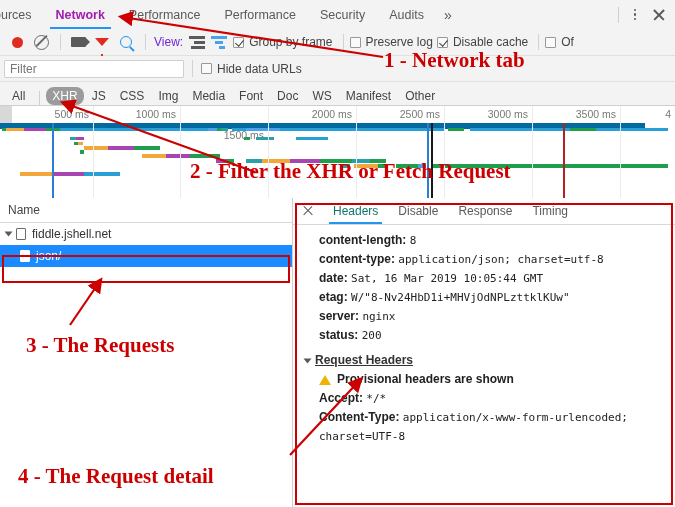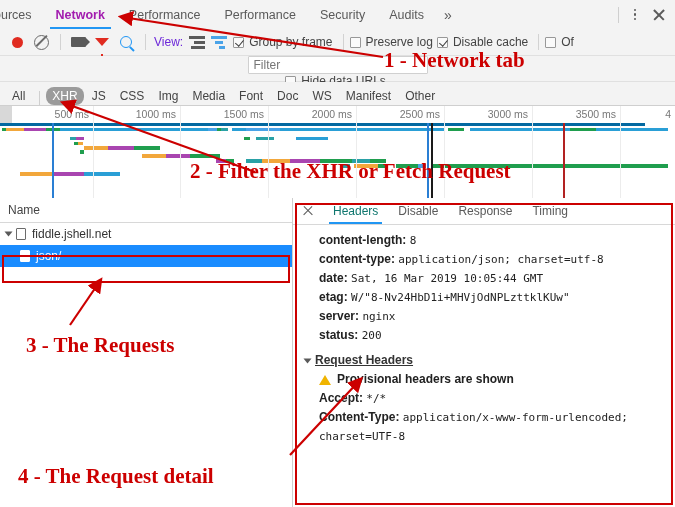--- a/index.html
+++ b/index.html
@@ -73,21 +73,21 @@
   .cbx.on:after{
     content:"";position:absolute;left:3px;top:0px;width:3.5px;height:7px;
     border:solid #3c3c3c;border-width:0 1.7px 1.7px 0;transform:rotate(40deg);
   }
   .tb-check{display:flex;align-items:center;font-size:12px;color:#444;white-space:nowrap;margin-right:4px;}
 
   
   .filterbar{
     position:absolute;left:0;top:56px;width:675px;height:26px;
     background:#f3f3f3;border-bottom:1px solid #e0e0e0;
-    display:flex;align-items:center;padding:0 4px;box-sizing:border-box;flex-direction:column;
+    display:flex;align-items:center;padding:0 4px;box-sizing:border-box;
   }
   .filter-input{
     width:180px;height:18px;background:#fff;border:1px solid #d0d0d0;border-radius:1px;
     font-size:12px;color:#9a9a9a;padding:0 5px;line-height:18px;box-sizing:border-box;
   }
   .filter-sep{width:1px;height:17px;background:#d2d2d2;margin:0 8px;}
 
   
   .typebar{
     position:absolute;left:0;top:82px;width:675px;height:24px;
@@ -96,21 +96,21 @@
   }
   .type-item{font-size:12px;color:#444;padding:2px 6px;border-radius:8px;margin-right:2px;white-space:nowrap;}
   .type-item.active{background:#9b9b9b;color:#fff;}
   .type-div{width:1px;height:14px;background:#cfcfcf;margin:0 6px;}
 
   
   .overview{
     position:absolute;left:0;top:106px;width:675px;height:92px;background:#fff;
     border-bottom:1px solid #cfcfcf;overflow:hidden;
   }
-  .ov-ruler{position:absolute;left:0;top:0;width:645px;height:17px;border-bottom:3px solid #0369a1;}
+  .ov-ruler{position:absolute;left:0;top:0;width:645px;height:17px;border-bottom:6px solid #0369a1;}
   .ov-tick{position:absolute;top:0;height:92px;width:1px;background:#ececec;}
   .ov-tlabel{position:absolute;top:2px;font-size:10.5px;color:#777;transform:translateX(-100%);padding-right:4px;white-space:nowrap;}
   .ov-left-block{position:absolute;left:0;top:0;width:12px;height:17px;background:#d8d8d8;}
   .bar{position:absolute;height:3px;border-radius:0;}
   .vline{position:absolute;top:17px;height:75px;width:1.5px;}
 
   
   .reqpane{position:absolute;left:0;top:198px;width:292px;height:309px;background:#fff;border-right:1px solid #cfcfcf;}
   .req-head{height:24px;border-bottom:1px solid #d8d8d8;display:flex;align-items:center;padding-left:8px;font-size:12px;color:#444;background:#fff;}
   .req-row{height:22px;display:flex;align-items:center;font-size:12px;color:#333;padding-left:6px;}
@@ -255,21 +255,21 @@
     <div class="type-item">WS</div>
     <div class="type-item">Manifest</div>
     <div class="type-item">Other</div>
   </div>
 
   <div class="overview">
     <div class="ov-left-block"></div>
     <div class="ov-ruler" id="ov-ruler">
         <div class="ov-tlabel" style="left: 93px;">500 ms</div>
         <div class="ov-tlabel" style="left: 180px;">1000 ms</div>
-        <div class="ov-tlabel" style="left: 268px;">1500 ms</div>
+        <div class="ov-tlabel" style="left: 268px; margin-top: 21px;">1500 ms</div>
         <div class="ov-tlabel" style="left: 356px;">2000 ms</div>
         <div class="ov-tlabel" style="left: 444px;">2500 ms</div>
         <div class="ov-tlabel" style="left: 532px;">3000 ms</div>
         <div class="ov-tlabel" style="left: 620px;">3500 ms</div>
         <div class="ov-tlabel" style="left: 675px;">4</div>
       </div>
     <div id="ov-bars">
         <div class="bar" style="left: 2px; top: 22px; width: 4px; height: 3px; background: rgb(31, 158, 78);"></div>
         <div class="bar" style="left: 6px; top: 22px; width: 18px; height: 3px; background: rgb(242, 167, 59);"></div>
         <div class="bar" style="left: 24px; top: 22px; width: 22px; height: 3px; background: rgb(169, 69, 176);"></div>

